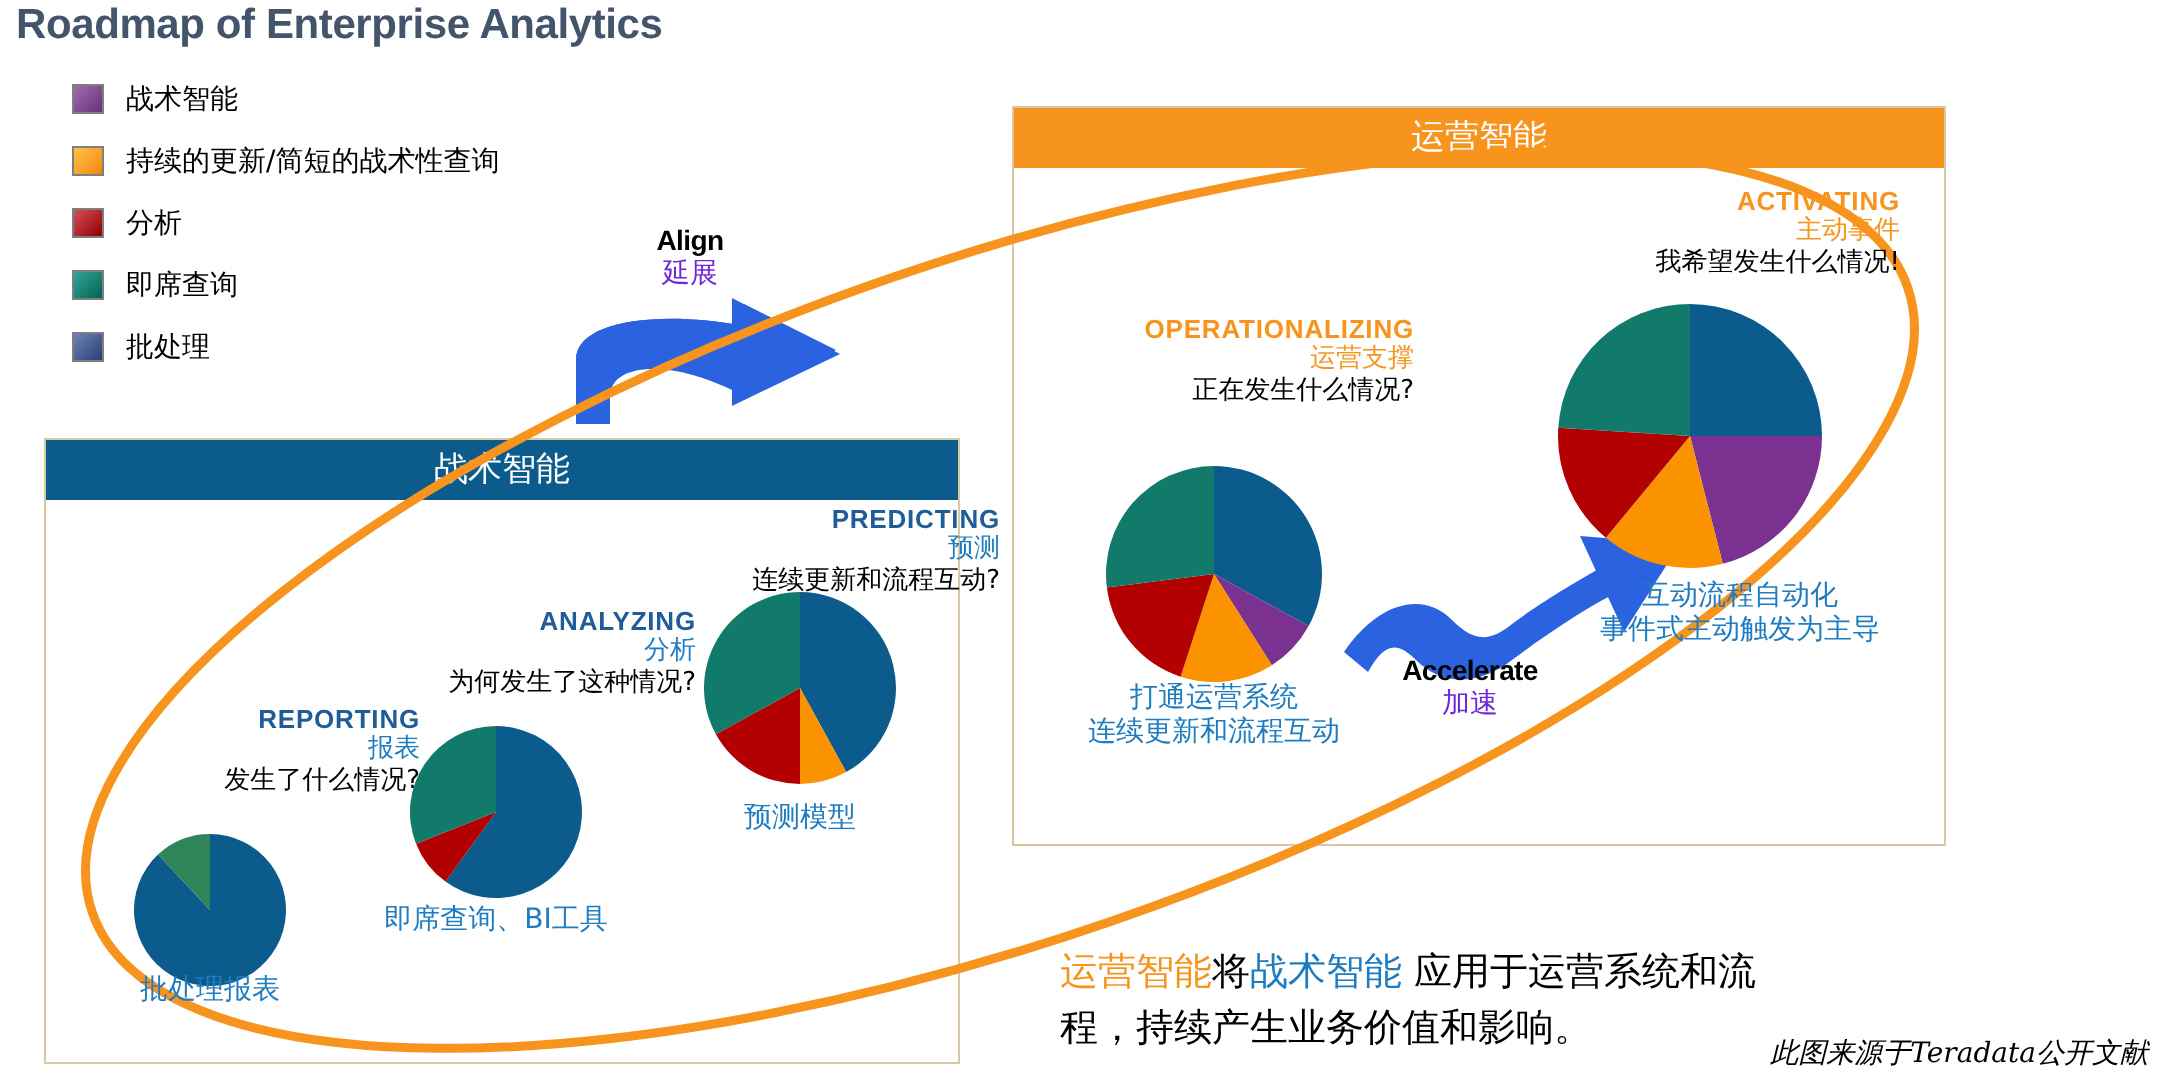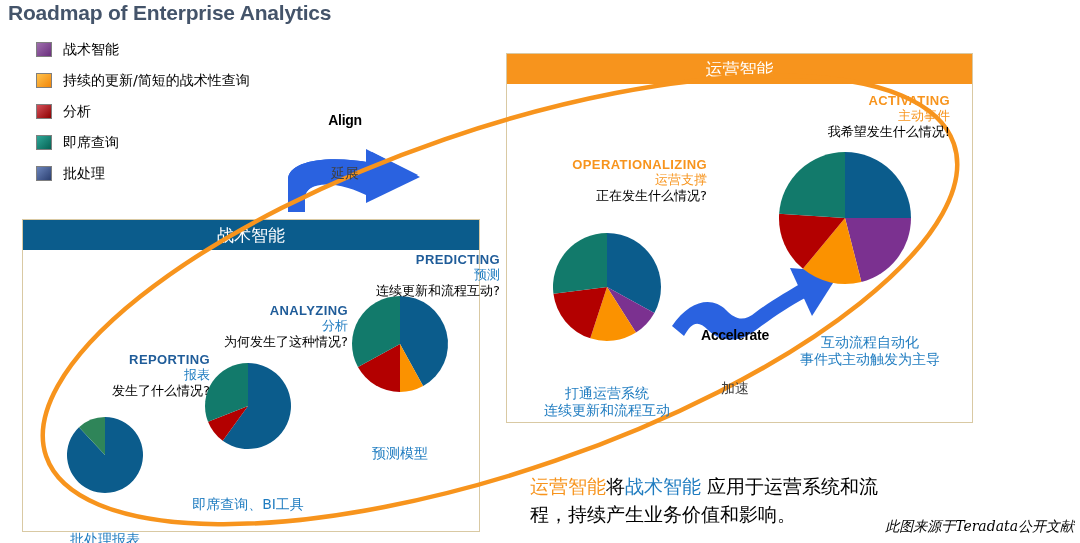--- a/index.html
+++ b/index.html
@@ -95,42 +95,40 @@
     font-size: 13px;
     color: #000000;
   }
   .pie-label {
     text-align: center;
     font-family: "DejaVu Sans", sans-serif;
     font-size: 14px;
     color: #1f7cc0;
     line-height: 1.2;
     white-space: nowrap;
-    margin-top: 44px;
   }
 
   
   .arrow-cap {
     position: absolute;
     text-align: center;
     white-space: nowrap;
     line-height: 1.2;
   }
   .arrow-cap .en {
     font-family: "Liberation Sans", sans-serif;
     font-weight: bold;
     font-size: 14px;
     color: #000000;
     letter-spacing: -0.3px;
   }
   .arrow-cap .cn {
     font-family: "DejaVu Sans", sans-serif;
     font-size: 14px;
-    color: #404040;
-    margin-top: 36px;
+    color: #6d28d9;
   }
 
   
   .footer-note {
     position: absolute;
     left: 530px; top: 473px;
     width: 480px;
     font-family: "DejaVu Sans", sans-serif;
     font-size: 19px;
     color: #000000;

